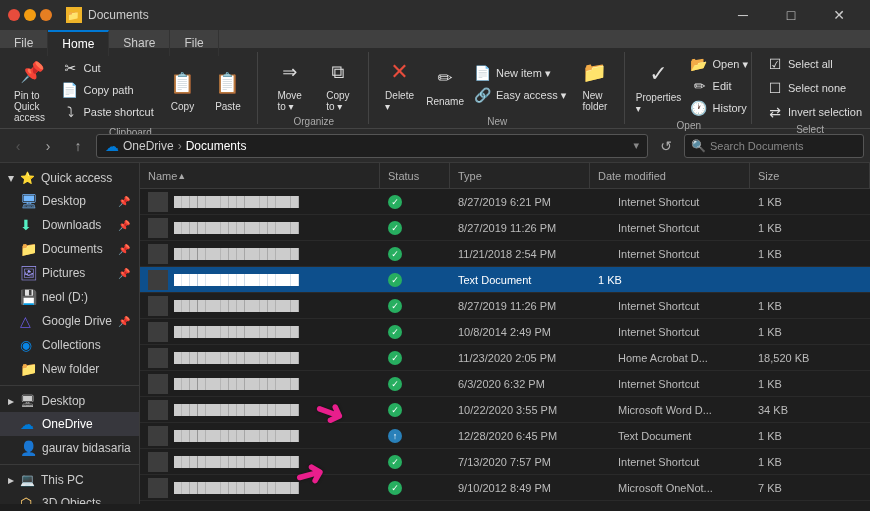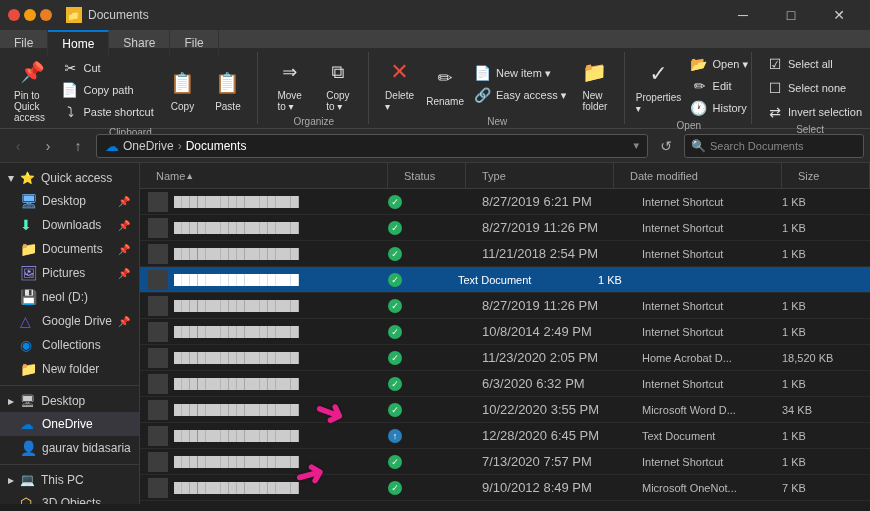--- a/index.html
+++ b/index.html
@@ -278,21 +278,20 @@
       padding: 0 8px;
       color: #aaa;
       font-size: 11px;
       font-weight: 500;
       border-right: 1px solid #3a3a3a;
       height: 100%;
       display: flex;
       align-items: center;
       cursor: pointer;
       user-select: none;
-      margin-left: 8px;
     }
     .fh-name { width: 240px; }
     .fh-status { width: 70px; }
     .fh-date { width: 160px; }
     .fh-type { width: 140px; }
     .fh-size { flex: 1; }
 
     .file-list { overflow-y: auto; flex: 1; }
     .file-list::-webkit-scrollbar { width: 6px; }
     .file-list::-webkit-scrollbar-track { background: #1e1e1e; }
@@ -334,21 +333,21 @@
     }
     .fr-status { width: 70px; padding: 0 8px; display: flex; align-items: center; }
     .status-dot {
       width: 14px; height: 14px;
       border-radius: 50%;
       display: flex; align-items: center; justify-content: center;
       font-size: 9px;
     }
     .status-green { background: #27ae60; color: #fff; }
     .status-blue { background: #2980b9; color: #fff; }
-    .fr-date { width: 160px; padding: 0 8px; color: #bbb; font-size: 13px; margin-left: 24px; }
+    .fr-date { width: 160px; padding: 0 8px; color: #bbb; font-size: 11px; }
     .fr-type { width: 140px; padding: 0 8px; color: #bbb; font-size: 11px; overflow: hidden; text-overflow: ellipsis; white-space: nowrap; }
     .fr-size { flex: 1; padding: 0 8px; color: #bbb; font-size: 11px; }
 
     
     .thumb-pixel {
       background: linear-gradient(45deg, #4a6fa5 0%, #7fb3d3 25%, #b8860b 50%, #d2691e 75%, #8b4513 100%);
     }
     .thumb-pixel2 {
       background: linear-gradient(135deg, #e74c3c 0%, #f39c12 30%, #27ae60 60%, #2980b9 100%);
     }

